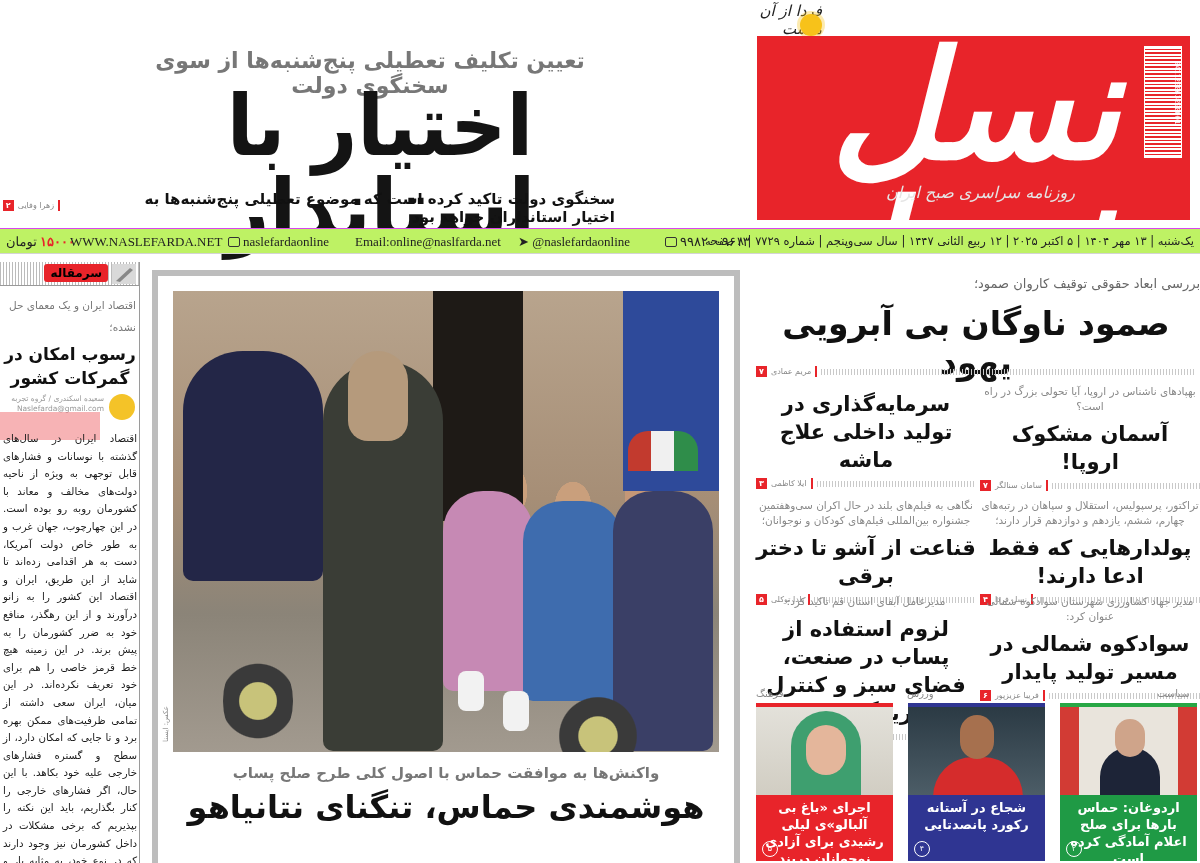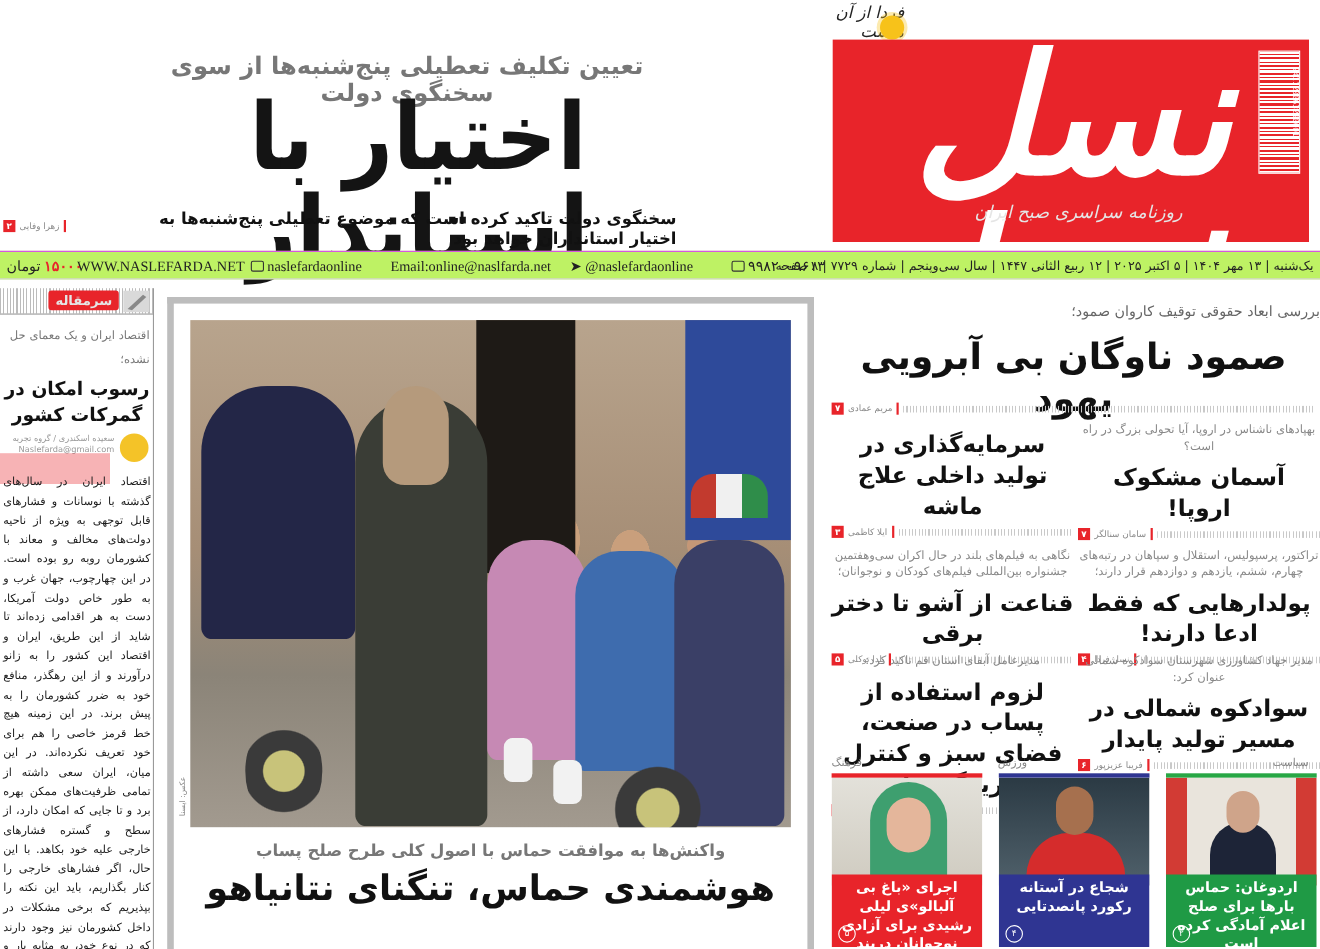--- a/index.html
+++ b/index.html
@@ -38,21 +38,21 @@
   #strip-insta { left: 228px; }
   #strip-email { left: 355px; }
   #strip-telegram { left: 518px; }
   #strip-phone { left: 665px; }
   #strip-date { right: 6px; direction: rtl; font-family: "DejaVu Sans", sans-serif; font-size: 11.5px; }
   .mini-icon { display: inline-block; width: 12px; height: 10px; border: 1.5px solid #333; border-radius: 2px; vertical-align: -1px; margin-right: 3px; }
 
   
   #editorial { left: 0; top: 262px; width: 140px; height: 601px; border-right: 1px solid #9a9a9a; }
   #editorial-header { position: absolute; left: 0; top: 0; width: 140px; height: 24px; background: repeating-linear-gradient(90deg, #bbb 0 1px, transparent 1px 3px); border-bottom: 1px solid #999; }
-  #editorial-badge { position: absolute; right: 32px; top: 2px; background: #e8242a; color: #e5e5e5; font-size: 12px; font-weight: bold; padding: 2px 6px; border-radius: 3px; direction: rtl; }
+  #editorial-badge { position: absolute; right: 32px; top: 2px; background: #e8242a; color: #000000; font-size: 12px; font-weight: bold; padding: 2px 6px; border-radius: 3px; direction: rtl; }
   #quill-icon { position: absolute; right: 4px; top: 2px; width: 24px; height: 20px; }
   #editorial-kicker { position: absolute; left: 4px; top: 32px; width: 132px; text-align: right; font-size: 10.5px; color: #777; direction: rtl; line-height: 22px; }
   #editorial-title { position: absolute; left: 4px; top: 80px; width: 132px; text-align: center; font-size: 17px; font-weight: bold; direction: rtl; line-height: 24px; }
   #editorial-author { position: absolute; left: 4px; top: 132px; width: 100px; text-align: right; font-size: 7.5px; color: #999; direction: rtl; line-height: 10px; }
   #editorial-avatar { position: absolute; right: 4px; top: 132px; width: 26px; height: 26px; border-radius: 50%; background: #f4c328; }
   #editorial-watermark { position: absolute; left: 0; top: 150px; width: 100px; height: 28px; background: rgba(232,36,42,0.35); }
   #editorial-body { position: absolute; left: 3px; top: 168px; width: 134px; text-align: justify; font-size: 10.2px; line-height: 17.6px; color: #1a1a1a; direction: rtl; }
 
   
   #photo-frame { left: 152px; top: 270px; width: 588px; height: 593px; border: 6px solid #bdbdbd; border-bottom: none; background: #fff; }

